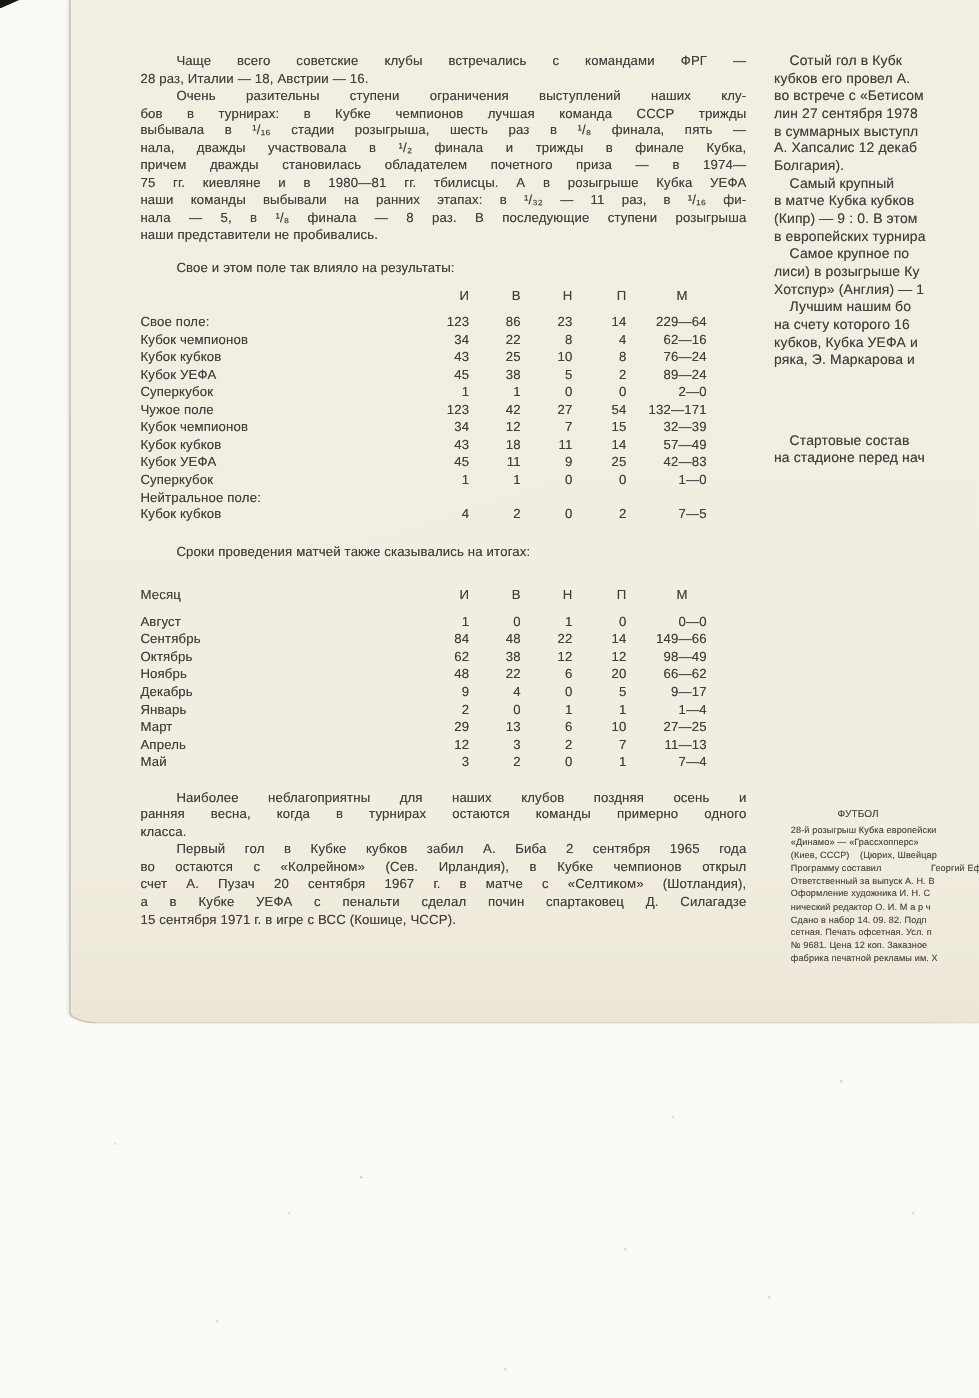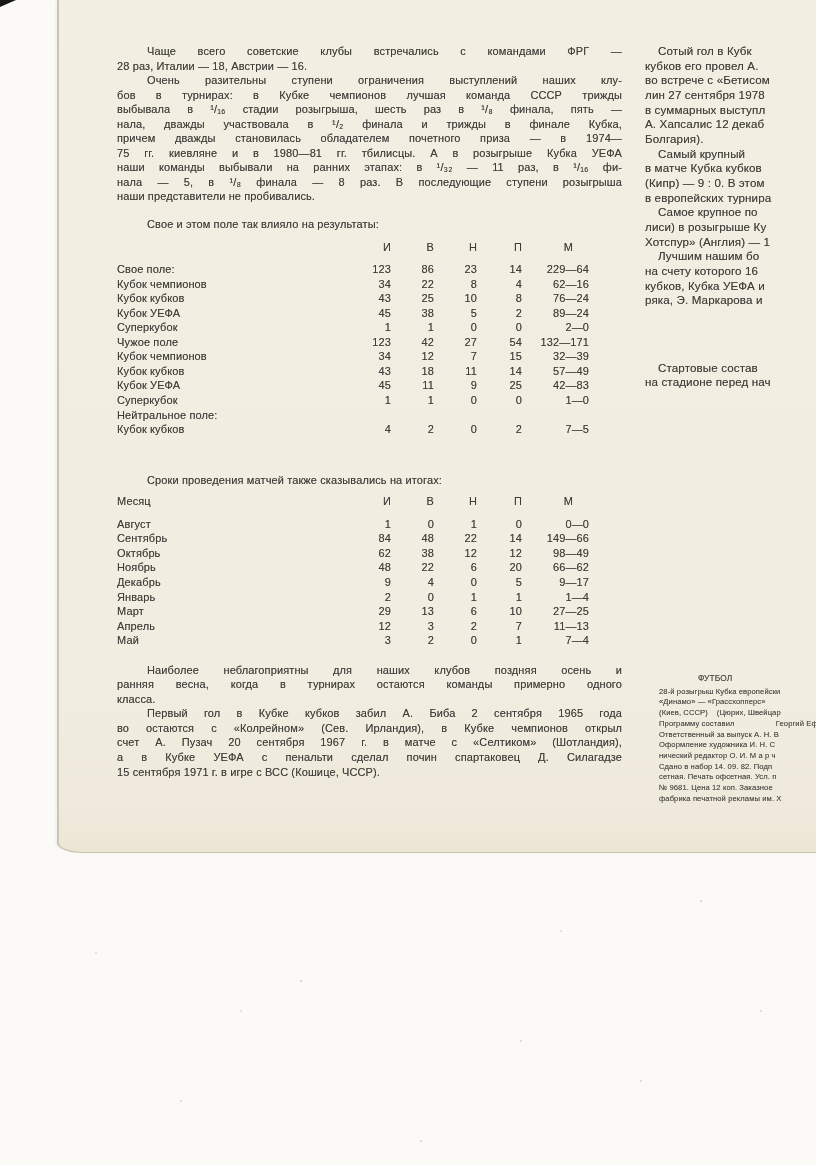--- a/index.html
+++ b/index.html
@@ -25,22 +25,22 @@
   .col-left{
     position:absolute;left:58px;top:44px;width:505px;
     font-size:11px;line-height:14.55px;letter-spacing:.12px;
     color:#3f3e3a;text-shadow:0 0 .4px rgba(63,62,58,.55);
   }
   .pline{white-space:nowrap;}
   .jl{text-align:justify;text-align-last:justify;}
   .ind{padding-left:30px;}
   #t1-title{margin-top:13px;}
   #table1{margin-top:8px;}
-  #t2-title{margin-top:36px;}
-  #table2{margin-top:7px;}
+  #t2-title{margin-top:16px;}
+  #table2{margin-top:22px;}
   #p-close{margin-top:15px;}
   .t-row{display:grid;grid-template-columns:214px 60px 43px 43px 45px 67px;}
   .t-head{margin-bottom:8px;}
   .c{white-space:nowrap;}
   .c-n{text-align:right;}
   .t-head .c-m{padding-right:16px;}
   
   .col-right{
     position:absolute;left:586px;top:44px;width:330px;
     font-size:11.6px;line-height:14.65px;letter-spacing:.12px;

